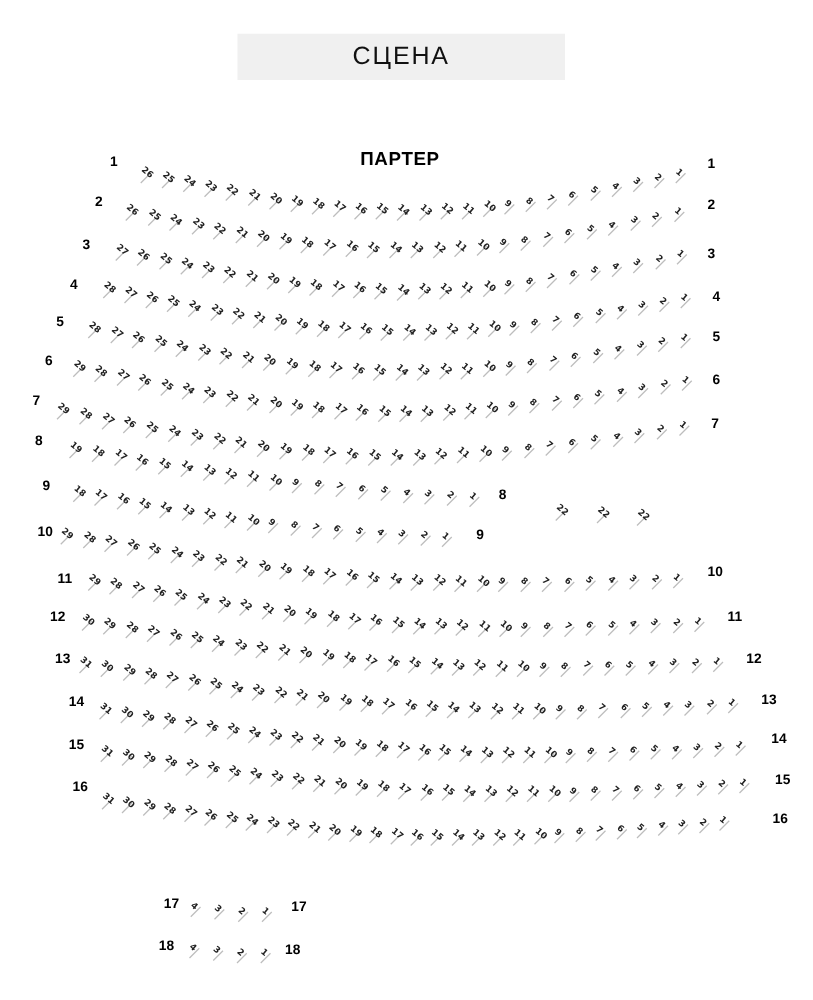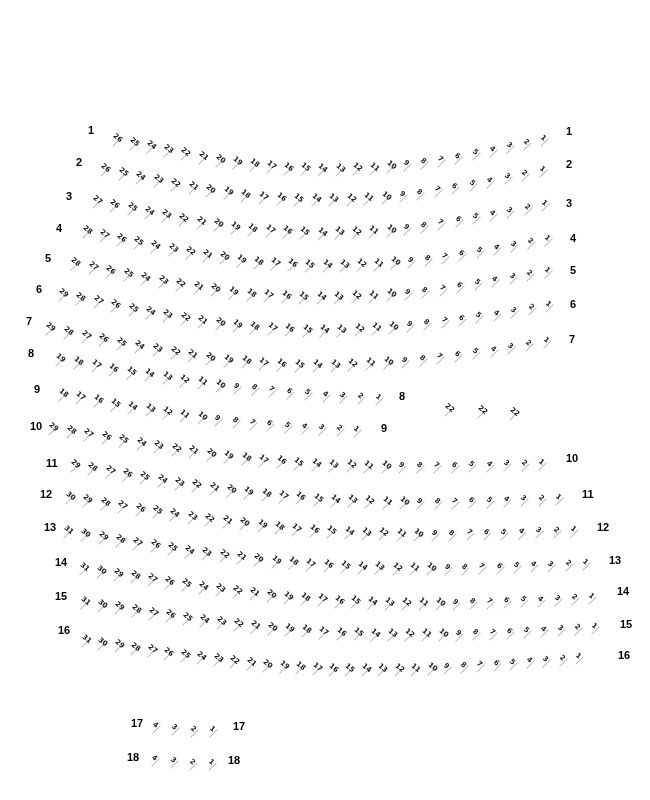--- a/index.html
+++ b/index.html
@@ -17,20 +17,24 @@
   .seat .num{position:absolute;left:3px;top:1px;font-size:7px;font-weight:700;color:#222;
              transform:rotate(40deg);white-space:nowrap;
              font-family:"DejaVu Sans",sans-serif;}
   .rlabel{position:absolute;font-size:11px;font-weight:700;color:#000;
           transform:translate(0,-50%);white-space:nowrap;}
 </style>
 </head>
 <body>
 
 <div id="page">
+  <div id="stage-box">
+    <span id="stage-label">СЦЕНА</span>
+  </div>
+  <div id="section-title">ПАРТЕР</div>
   <div id="seatmap">
       <div>
         <span class="rlabel" style="left: 88px; top: 130px;">1</span>
         <span class="seat" style="left: 117px; top: 140px;">
           <span class="num">26</span>
         </span>
         <span class="seat" style="left: 134px; top: 144px;">
           <span class="num">25</span>
         </span>
         <span class="seat" style="left: 151px; top: 147px;">

